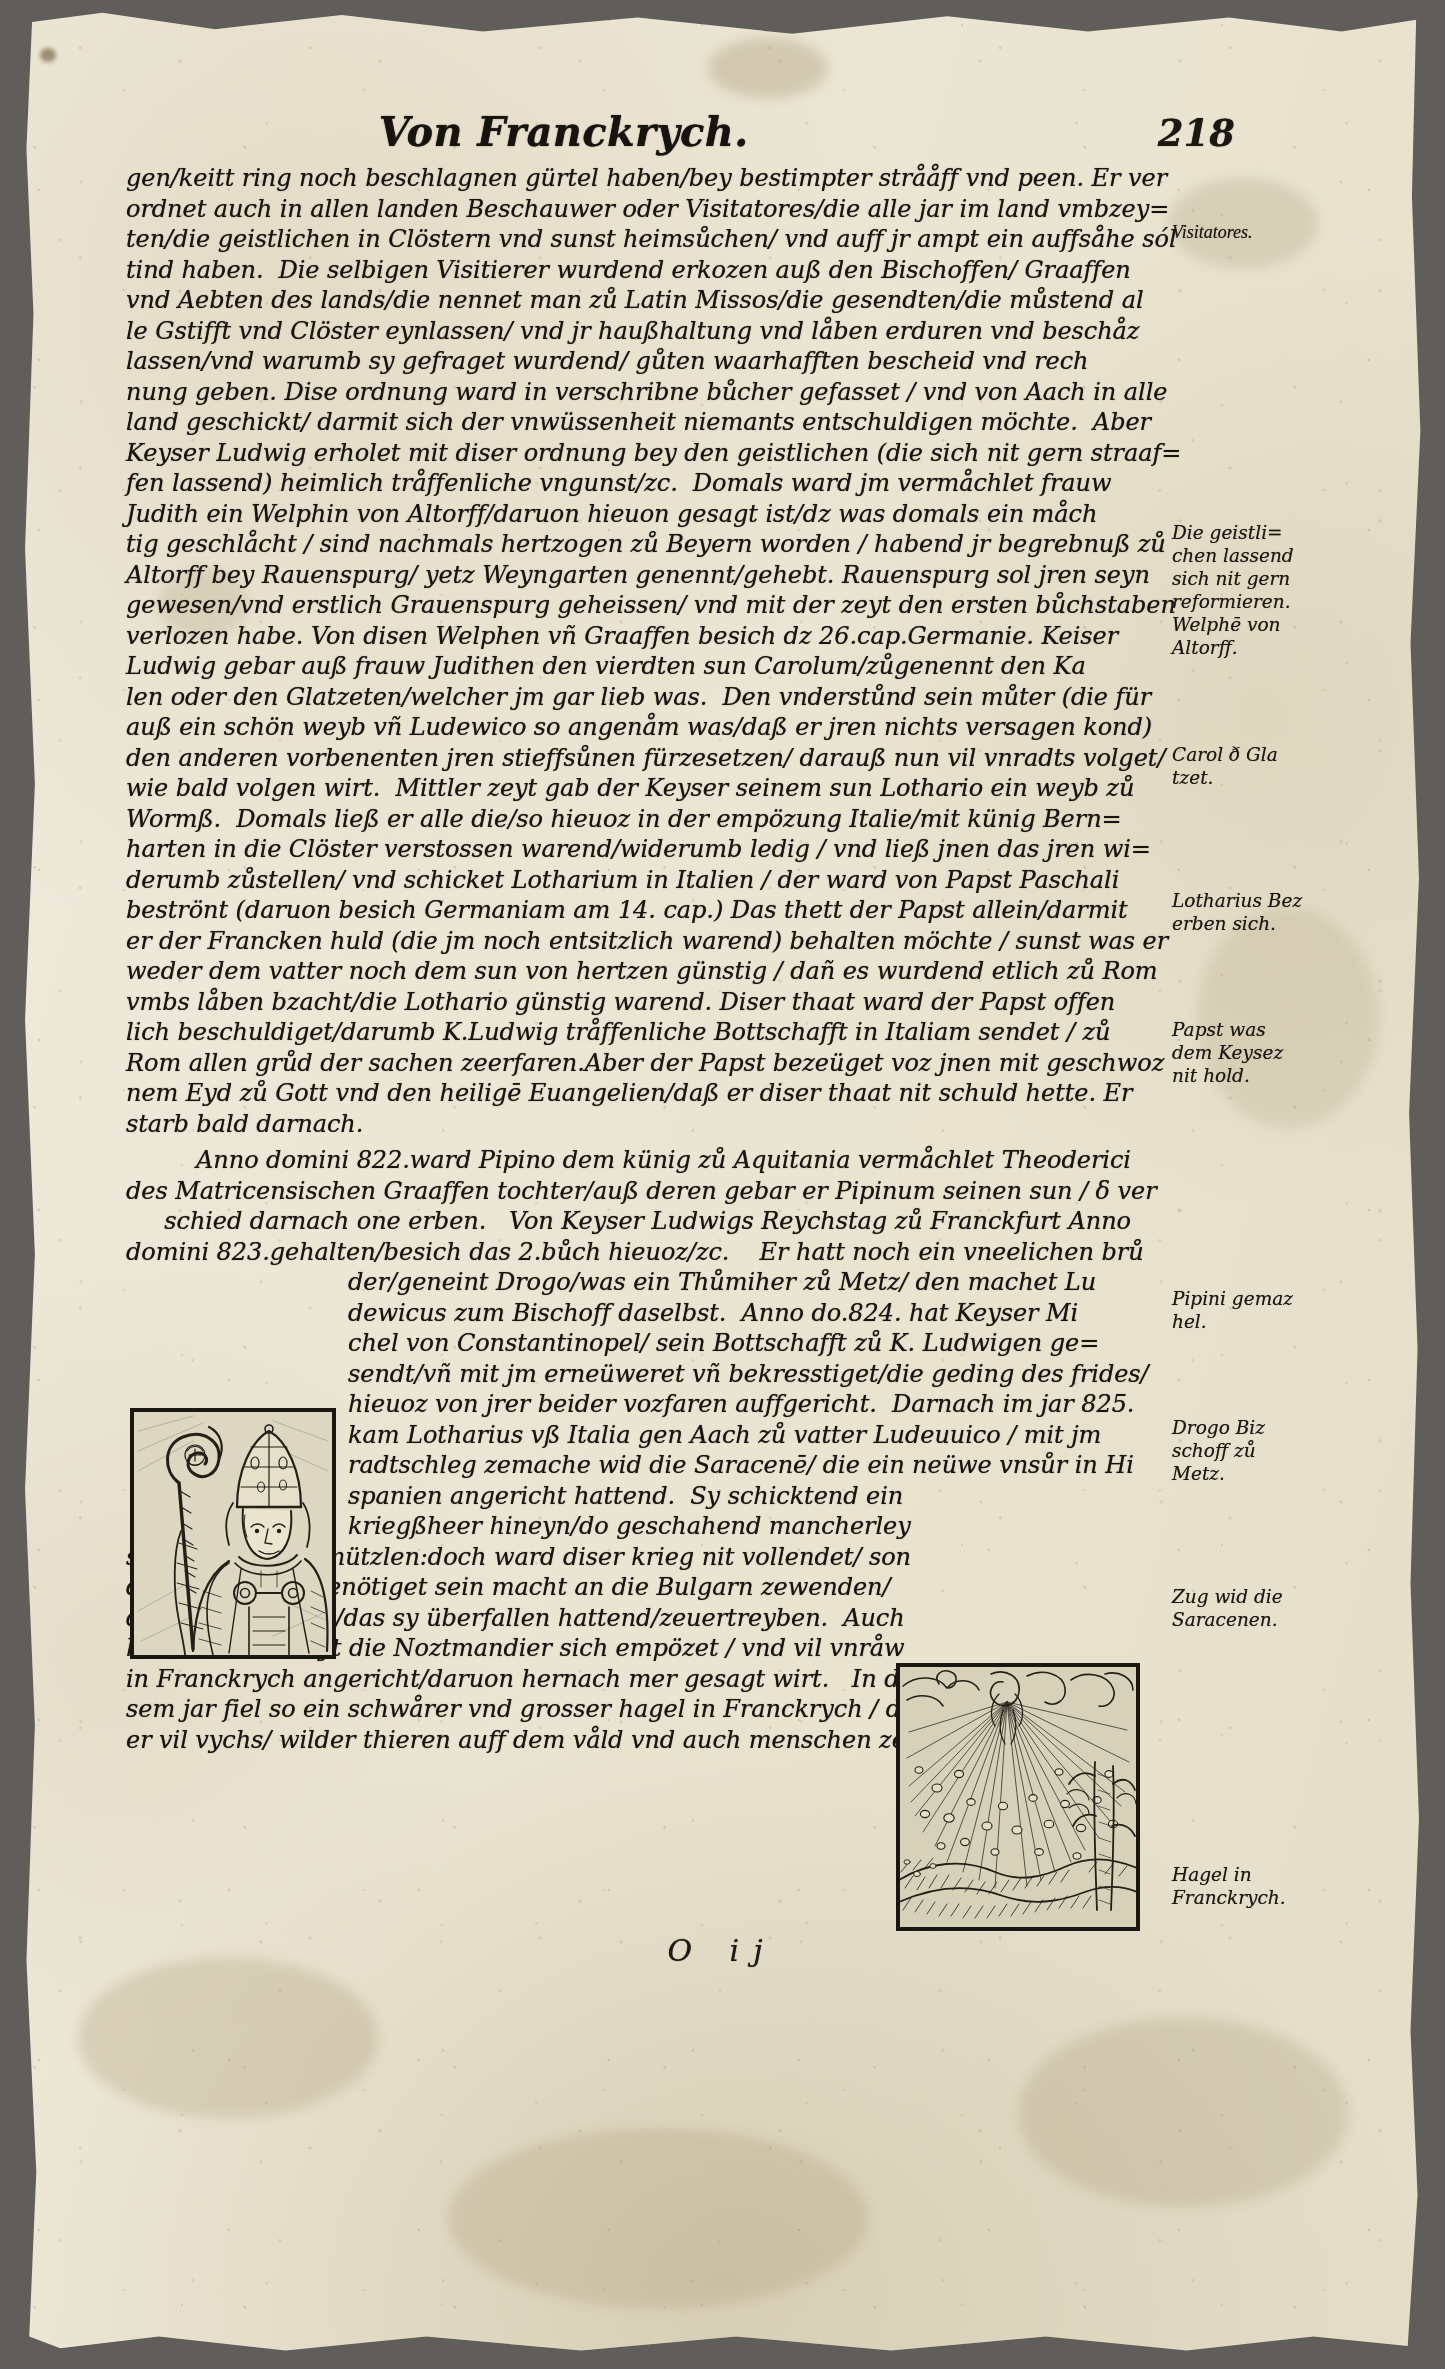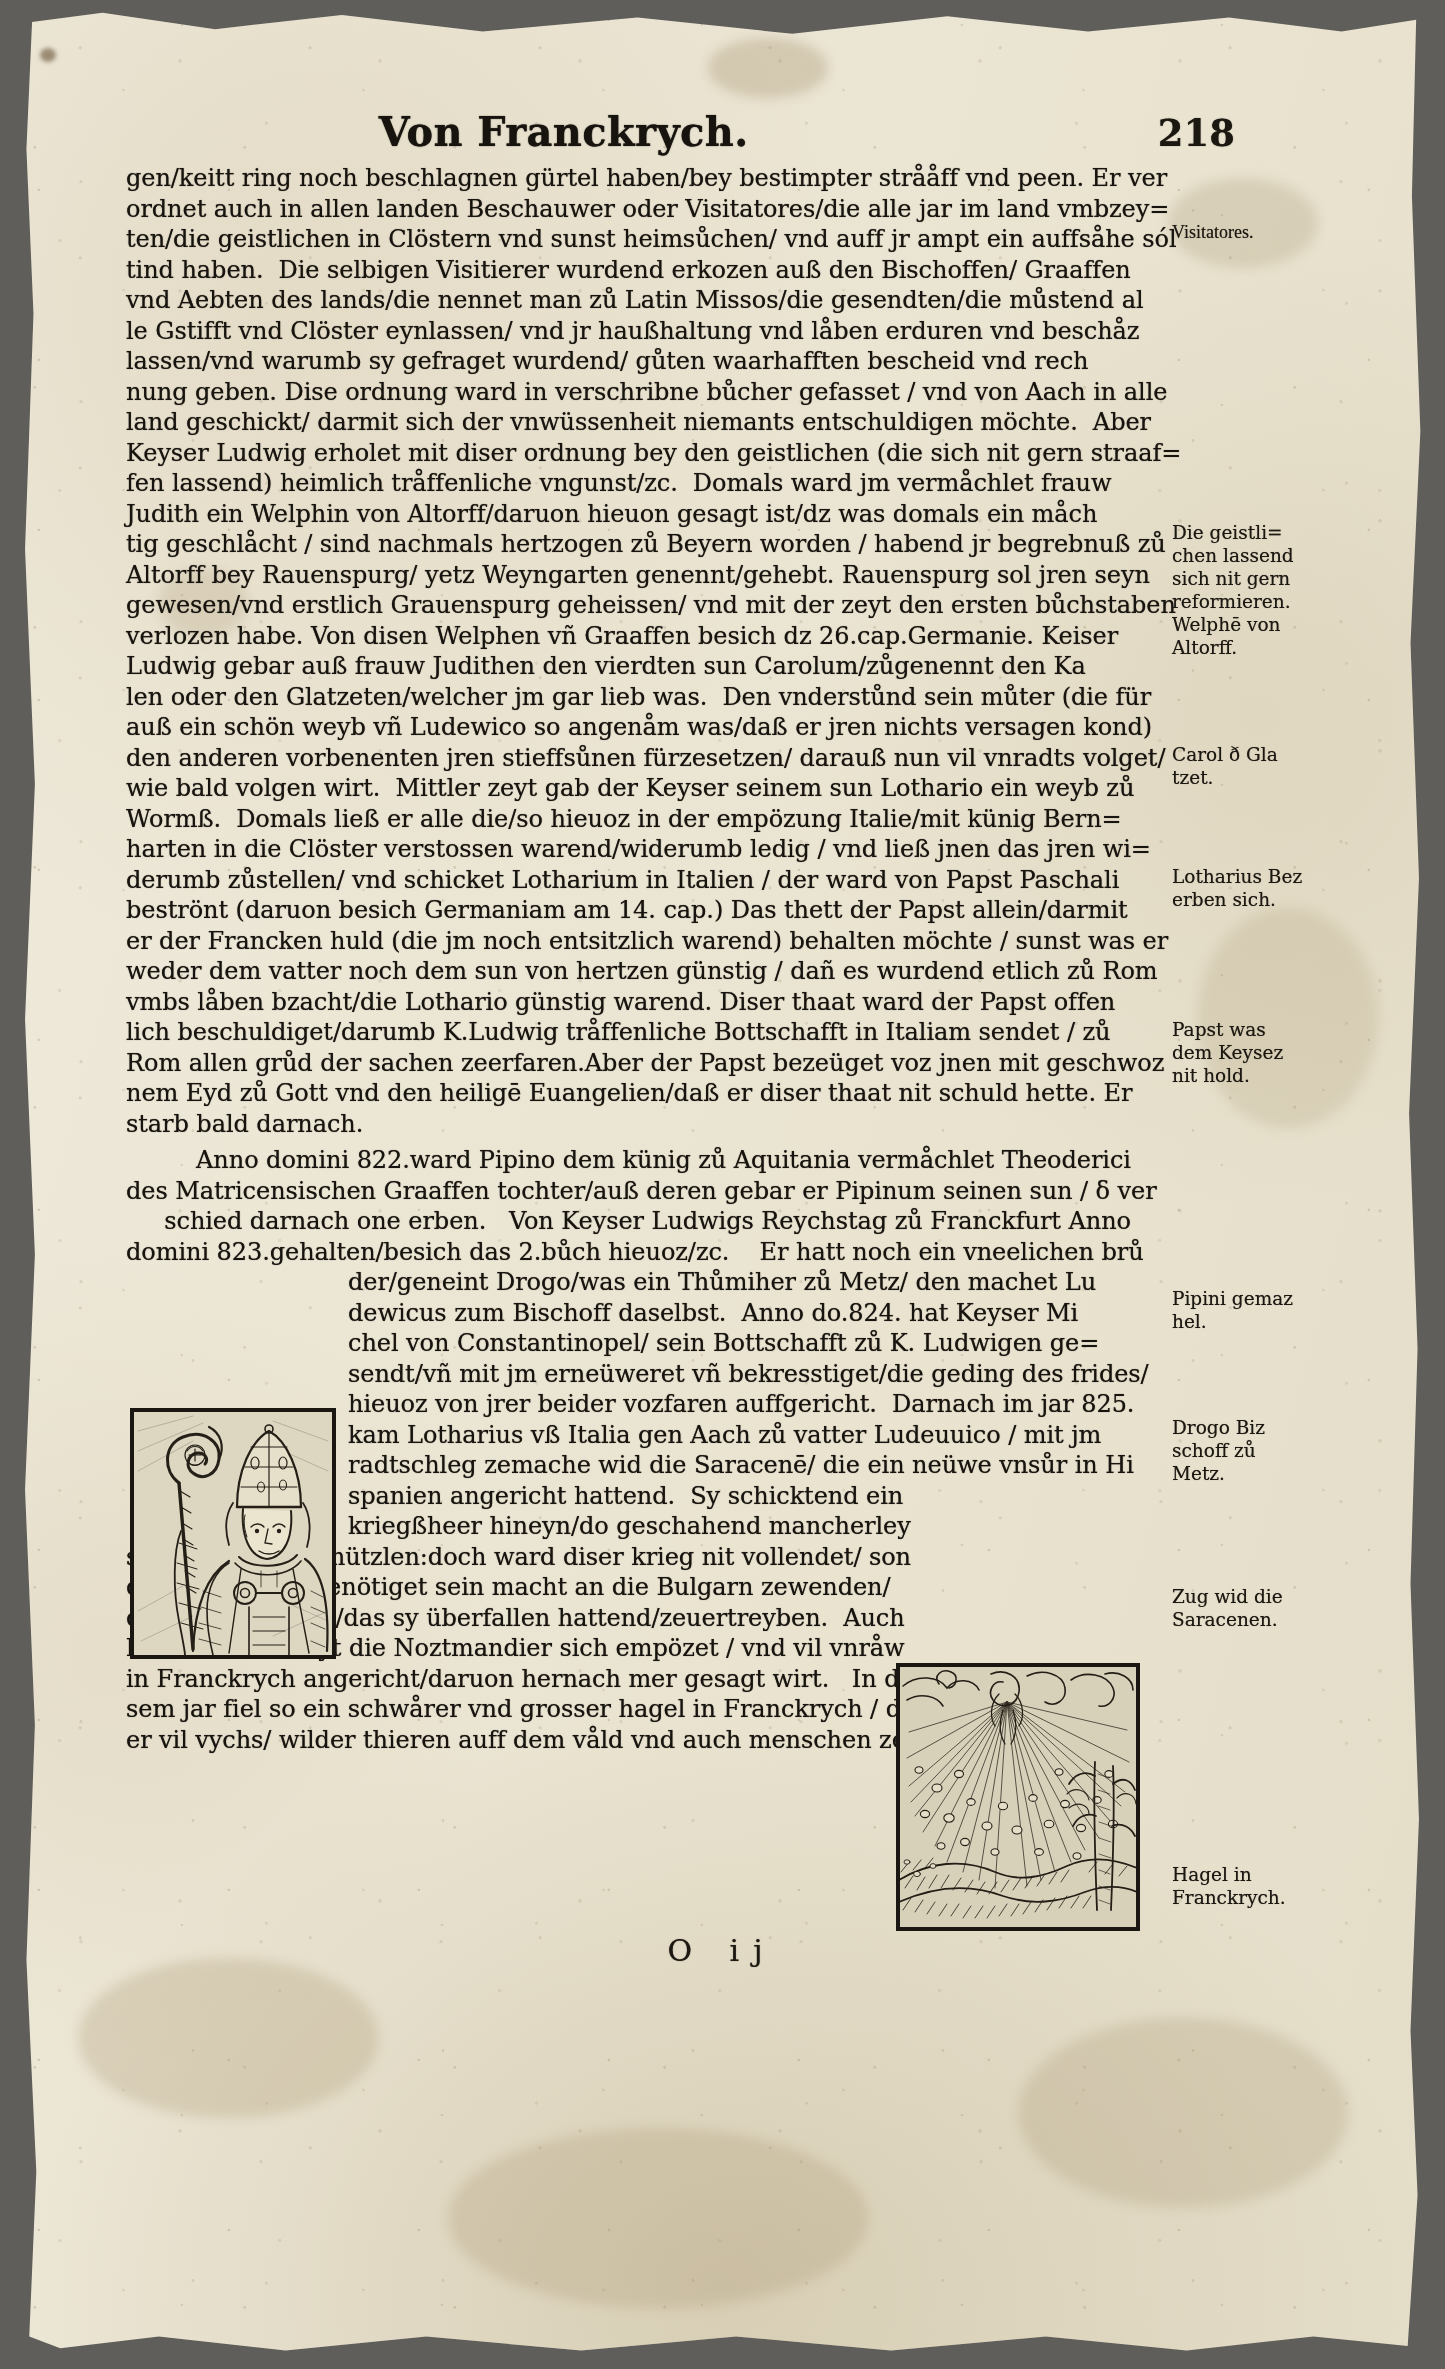--- a/index.html
+++ b/index.html
@@ -5,20 +5,21 @@
 <style>
   html,body{margin:0;padding:0;background:#6b6a66;}
   body{font-family:"DejaVu Serif",serif;}
 
   
   #screenshot{
     position:relative;
     width:1445px;height:2369px;
     overflow:hidden;
     background:#5f5e5a;
+    font-style:italic;
   }
 
   
   #leaf{
     position:absolute;
     left:18px; top:8px; width:1408px; height:2352px;
     background:
       radial-gradient(ellipse 60% 40% at 18% 12%, rgba(190,170,130,.20), rgba(0,0,0,0) 70%),
       radial-gradient(ellipse 45% 30% at 88% 30%, rgba(185,165,125,.18), rgba(0,0,0,0) 70%),
       radial-gradient(ellipse 70% 35% at 50% 97%, rgba(176,158,120,.30), rgba(0,0,0,0) 72%),
@@ -222,21 +223,21 @@
             <span class="mline blk">chen lassend</span>
             <span class="mline blk">sich nit gern</span>
             <span class="mline blk">reformieren.</span>
             <span class="mline blk">Welphē von</span>
             <span class="mline blk">Altorff.</span>
           </div>
           <div class="mnote" style="top: 580px;">
             <span class="mline blk">Carol ð Gla</span>
             <span class="mline blk">tzet.</span>
           </div>
-          <div class="mnote" style="top: 702px;">
+          <div class="mnote" style="top: 726px;">
             <span class="mline blk">Lotharius Bez</span>
             <span class="mline blk">erben sich.</span>
           </div>
           <div class="mnote" style="top: 855px;">
             <span class="mline blk">Papst was</span>
             <span class="mline blk">dem Keysez</span>
             <span class="mline blk">nit hold.</span>
           </div>
           <div class="mnote" style="top: 1124px;">
             <span class="mline blk">Pipini gemaz</span>

